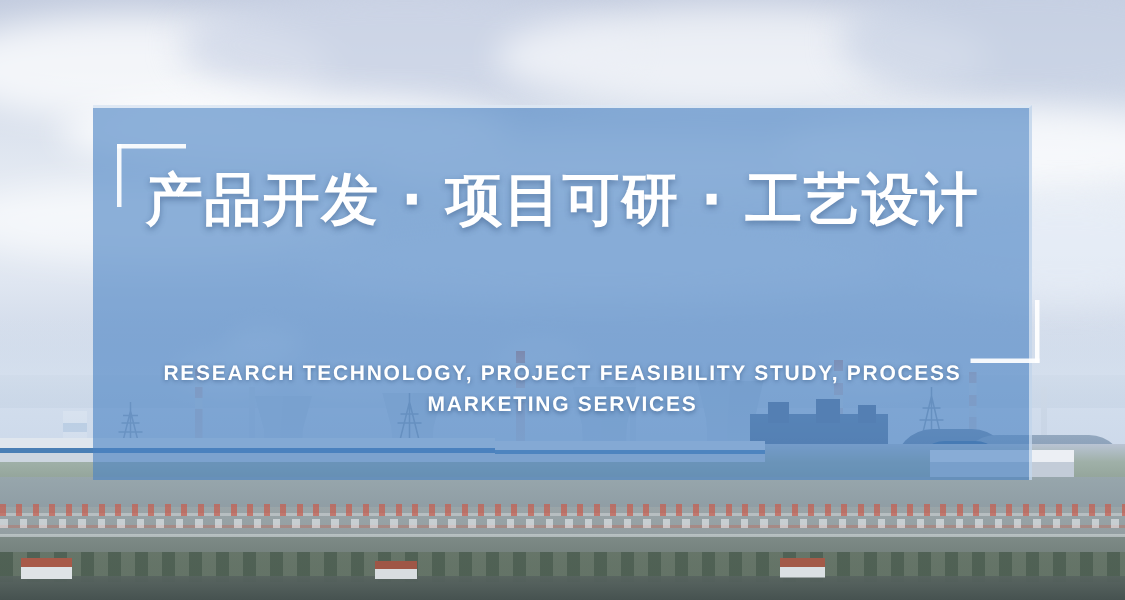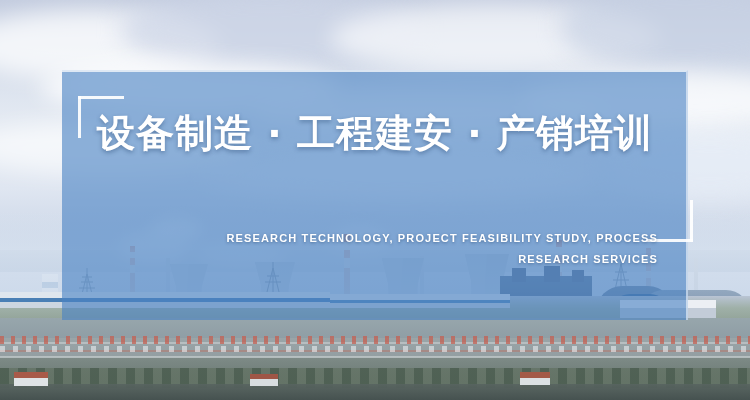--- a/index.html
+++ b/index.html
@@ -83,26 +83,26 @@
     font-weight:bold;
     font-size:38px;
     line-height:57px;
     letter-spacing:1px;
     text-shadow:0 2px 4px rgba(30,62,104,.42);
     white-space:nowrap;
   }
   #headline .ln{ display:block; }
 
   #subtitle{
-    position:absolute; left:30px; top:156px; width:566px;
-    text-align:right;
+    position:absolute; left:30px; top:166px; width:566px;
+    text-align:center;
     color:#ffffff;
     font-family:"Liberation Sans","DejaVu Sans",sans-serif;
     font-weight:bold;
-    font-size:11px;
+    font-size:14px;
     line-height:21px;
     letter-spacing:1.15px;
     text-shadow:0 1px 3px rgba(30,62,104,.5);
   }
   #subtitle .sl{ display:block; }
 </style>
 </head>
 <body>
 
 <div id="banner">
@@ -233,27 +233,27 @@
   </div>
 
   <div id="panel">
 
     <div class="bracket" id="bracket-tl">
       <span class="h"></span>
         <span class="v"></span>
     </div>
 
     <div id="headline">
-      <span class="ln">设备制造 · 工程建安 · 产销培训</span>
+      <span class="ln">产品开发 · 项目可研 · 工艺设计</span>
     </div>
 
     <div class="bracket" id="bracket-br">
       <span class="h"></span>
         <span class="v"></span>
     </div>
 
     <div id="subtitle">
       <span class="sl">RESEARCH TECHNOLOGY, PROJECT FEASIBILITY STUDY, PROCESS</span>
-      <span class="sl">RESEARCH SERVICES</span>
+      <span class="sl">MARKETING SERVICES</span>
     </div>
   </div>
 
 </div>
 
 </body></html>

